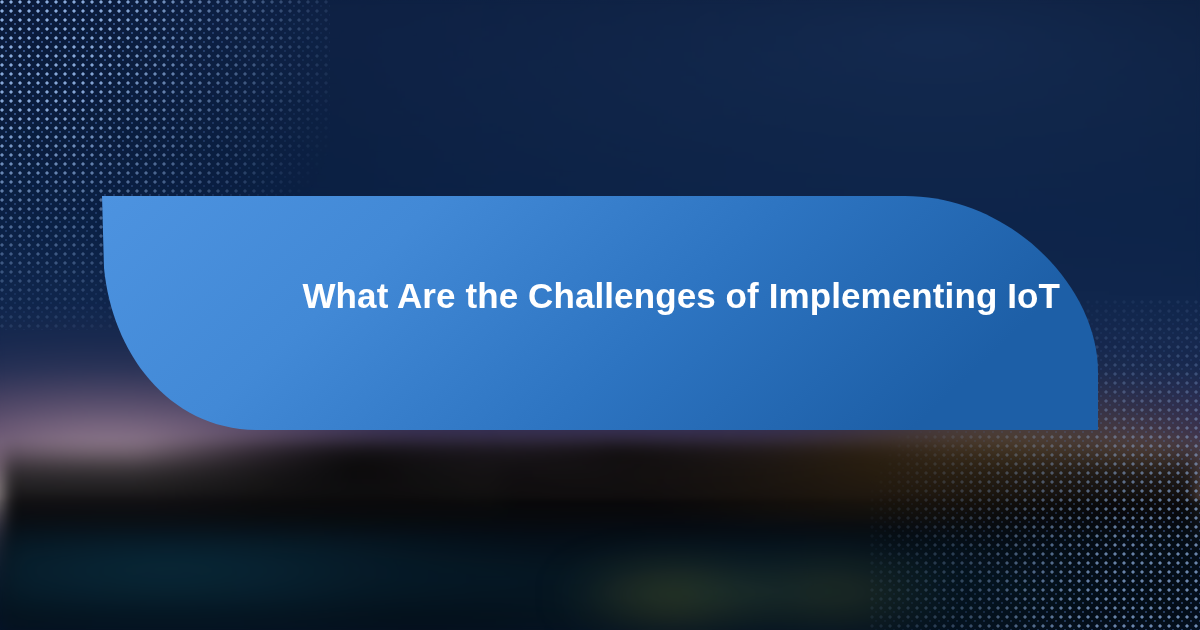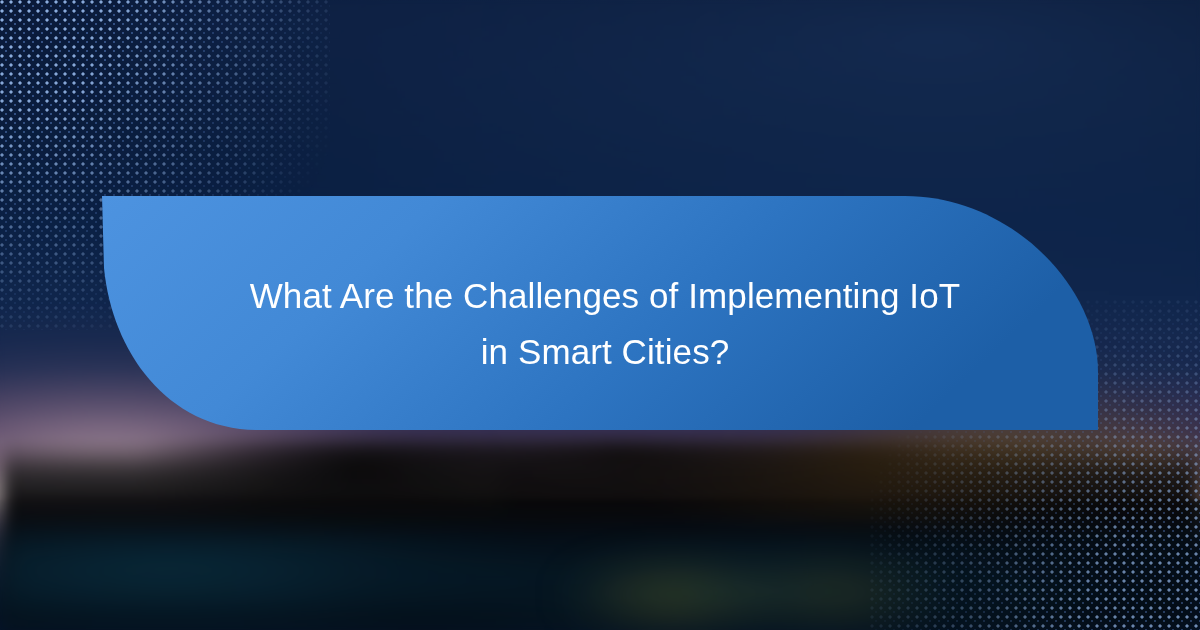--- a/index.html
+++ b/index.html
@@ -179,25 +179,25 @@
     height:630px;
     pointer-events:none;
   }
   .title-panel svg { display:block; width:1200px; height:630px; }
 
   .title-text {
     position:absolute;
     left:150px;
     top:268px;
     width:910px;
-    text-align:center;
+    text-align:right;
     color:#ffffff;
     font-family:"Liberation Sans", sans-serif;
     font-size:35px;
-    font-weight:400;
+    font-weight:700;
     line-height:56px;
     letter-spacing:0.1px;
     text-rendering:optimizeLegibility;
   }
   .title-text .line { display:block; white-space:nowrap; }
 </style>
 </head>
 <body>
 
 <div class="card">
@@ -233,16 +233,15 @@
           C 1010,196 1098,286 1098,372
           L 1098,430
           L 258,430
           C 168,430 112,352 104,268
           Z" fill="url(#panelGrad)"></path>
     </svg>
   </div>
 
   <div class="title-text">
     <span class="line">What Are the Challenges of Implementing IoT</span>
-    <span class="line">in Smart Cities?</span>
   </div>
 
 </div>
 
 </body></html>

